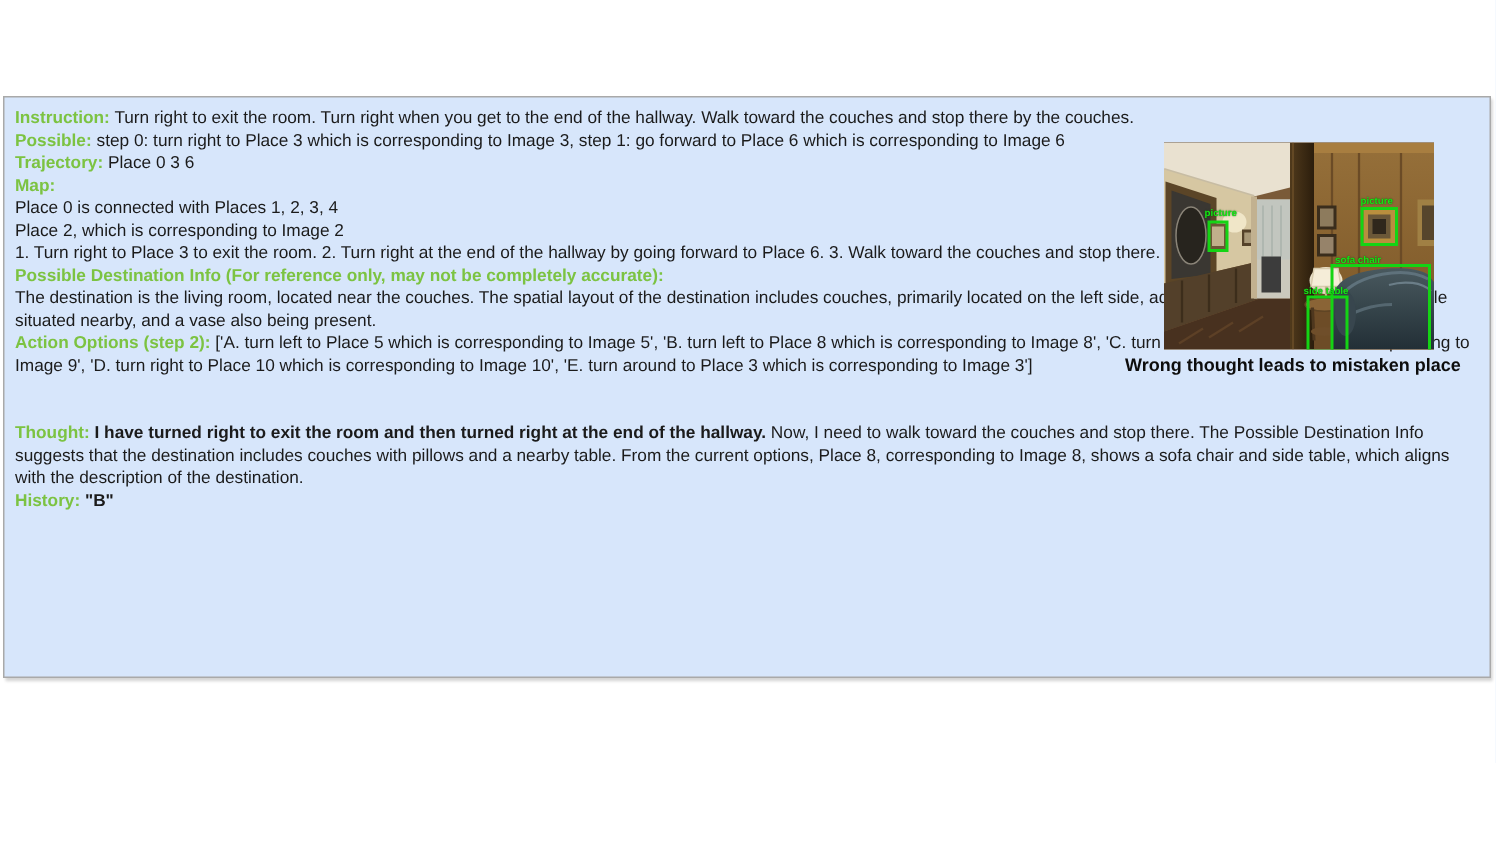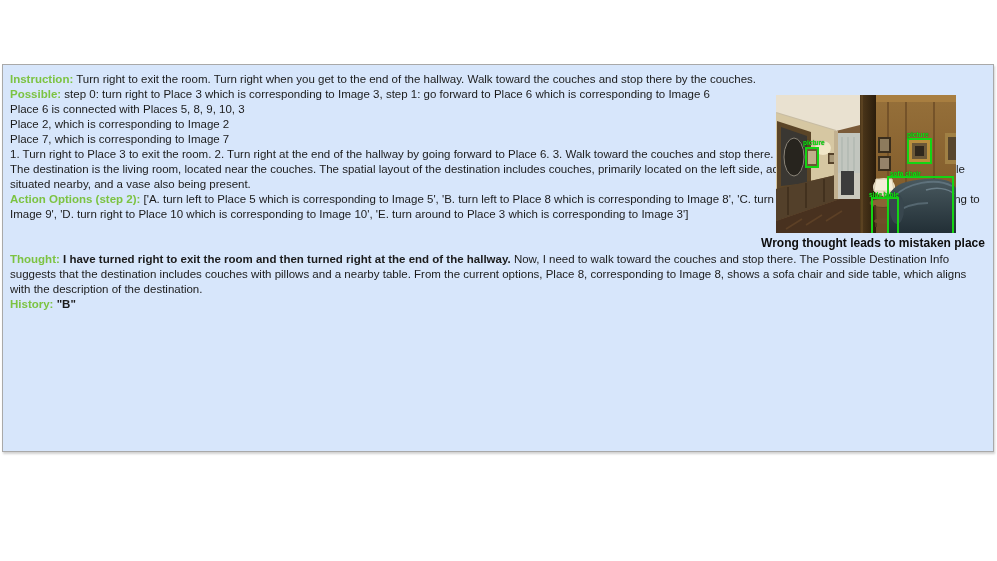--- a/index.html
+++ b/index.html
@@ -24,39 +24,41 @@
     overflow:hidden;background:#7a5a38;
   }
   .figure svg{position:absolute;left:0;top:0;}
   .bbox{position:absolute;border:2px solid #14d414;box-sizing:border-box;}
   .bbox-label{
     position:absolute;font-size:6.5px;line-height:7px;font-weight:bold;
     color:#15e515;text-shadow:0 0 1px #064406;white-space:nowrap;
   }
   .caption{
     position:absolute;left:750px;top:236px;width:246px;
-    text-align:center;font-weight:bold;font-size:12px;color:#0d0d0d;
+    font-weight:bold;font-size:12px;color:#0d0d0d;
   }
 </style>
 </head>
 <body>
 
 <div class="panel">
   <div class="ln"><span class="lbl">Instruction:</span> <span>Turn right to exit the room. Turn right when you get to the end of the hallway. Walk toward the couches and stop there by the couches.</span></div>
 
   <div class="ln"><span class="lbl">Possible:</span> <span>step 0: turn right to Place 3 which is corresponding to Image 3, step 1: go forward to Place 6 which is corresponding to Image 6</span></div>
 
+  <div class="ln"><span class="lbl">Trajectory:</span> <span>Place 0 3 6</span></div>
 
-  <div class="ln">Place 6 is connected with Places 5, 8, 9, 10, 3</div>
+  <div class="ln"><span class="lbl">Map:</span></div>
+  <div class="ln">Place 0 is connected with Places 1, 2, 3, 4</div>
 
   <div class="ln">Place 2, which is corresponding to Image 2</div>
-  <div class="ln">Place 7, which is corresponding to Image 7</div>
 
   <div class="ln">1. Turn right to Place 3 to exit the room. 2. Turn right at the end of the hallway by going forward to Place 6. 3. Walk toward the couches and stop there.</div>
 
+  <div class="ln"><span class="lbl">Possible Destination Info (For reference only, may not be completely accurate):</span></div>
   <div class="ln">The destination is the living room, located near the couches. The spatial layout of the destination includes couches, primarily located on the left side, adorned with numerous pillows, a table situated nearby, and a vase also being present.</div>
 
   <div class="ln"><span class="lbl">Action Options (step 2):</span> <span>['A. turn left to Place 5 which is corresponding to Image 5', 'B. turn left to Place 8 which is corresponding to Image 8', 'C. turn left to Place 9 which is corresponding to Image 9', 'D. turn right to Place 10 which is corresponding to Image 10', 'E. turn around to Place 3 which is corresponding to Image 3']</span></div>
 
   <div class="blank"></div>
   <div class="blank"></div>
 
   <div class="ln"><span class="lbl">Thought:</span> <b>I have turned right to exit the room and then turned right at the end of the hallway.</b> <span>Now, I need to walk toward the couches and stop there. The Possible Destination Info suggests that the destination includes couches with pillows and a nearby table. From the current options, Place 8, corresponding to Image 8, shows a sofa chair and side table, which aligns with the description of the destination.</span></div>
 
 

